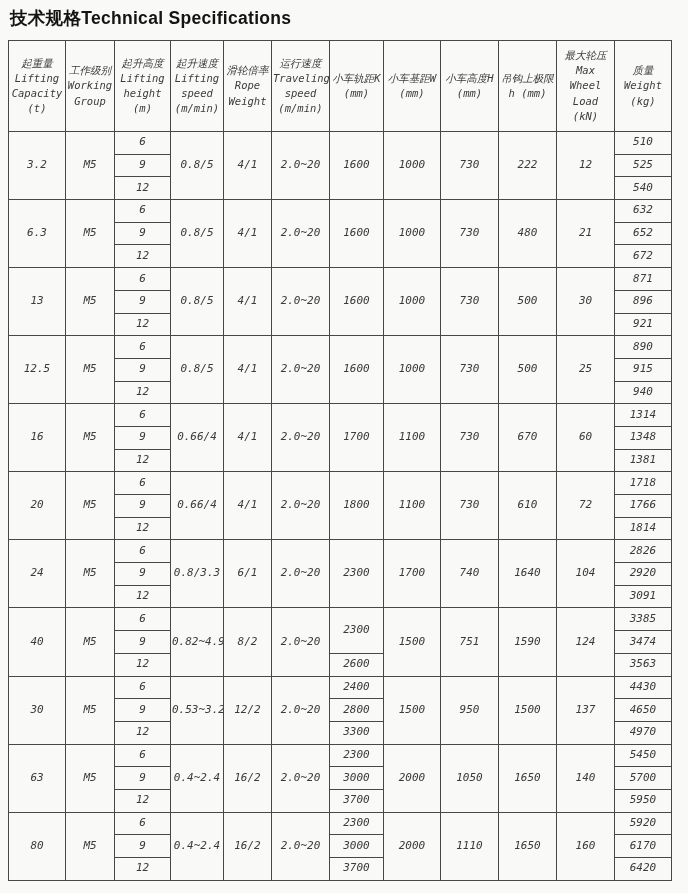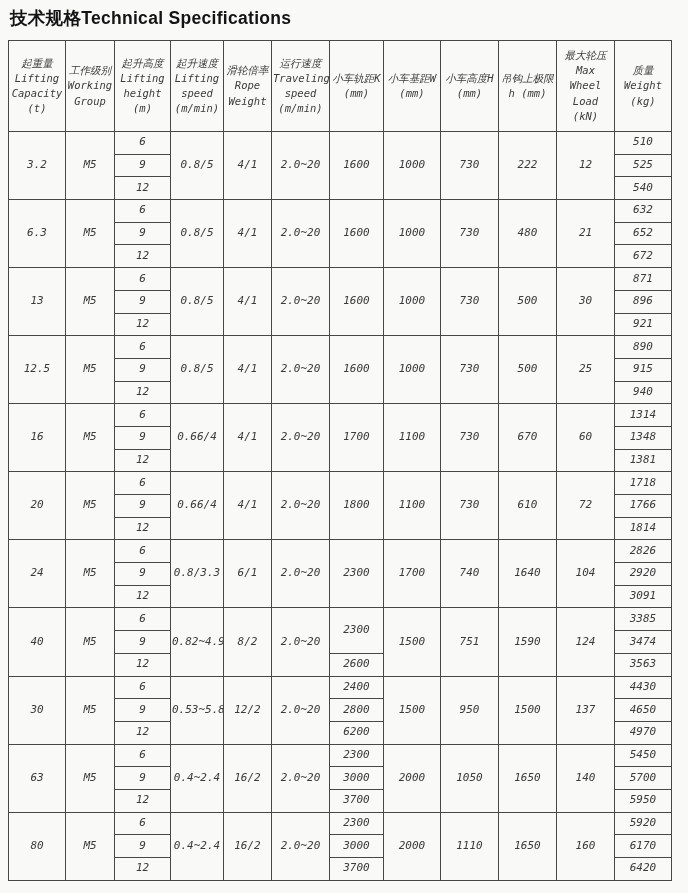--- a/index.html
+++ b/index.html
@@ -278,38 +278,38 @@
       <tr>
         <td>12</td>
         <td>2600</td>
         <td>3563</td>
       </tr>
 
       <tr>
         <td rowspan="3">30</td>
         <td rowspan="3">M5</td>
         <td>6</td>
-        <td rowspan="3">0.53~5.8</td>
+        <td rowspan="3">0.53~3.2</td>
         <td rowspan="3">12/2</td>
         <td rowspan="3">2.0~20</td>
         <td>2400</td>
         <td rowspan="3">1500</td>
         <td rowspan="3">950</td>
         <td rowspan="3">1500</td>
         <td rowspan="3">137</td>
         <td>4430</td>
       </tr>
       <tr>
         <td>9</td>
         <td>2800</td>
         <td>4650</td>
       </tr>
       <tr>
         <td>12</td>
-        <td>6200</td>
+        <td>3300</td>
         <td>4970</td>
       </tr>
 
       <tr>
         <td rowspan="3">63</td>
         <td rowspan="3">M5</td>
         <td>6</td>
         <td rowspan="3">0.4~2.4</td>
         <td rowspan="3">16/2</td>
         <td rowspan="3">2.0~20</td>

